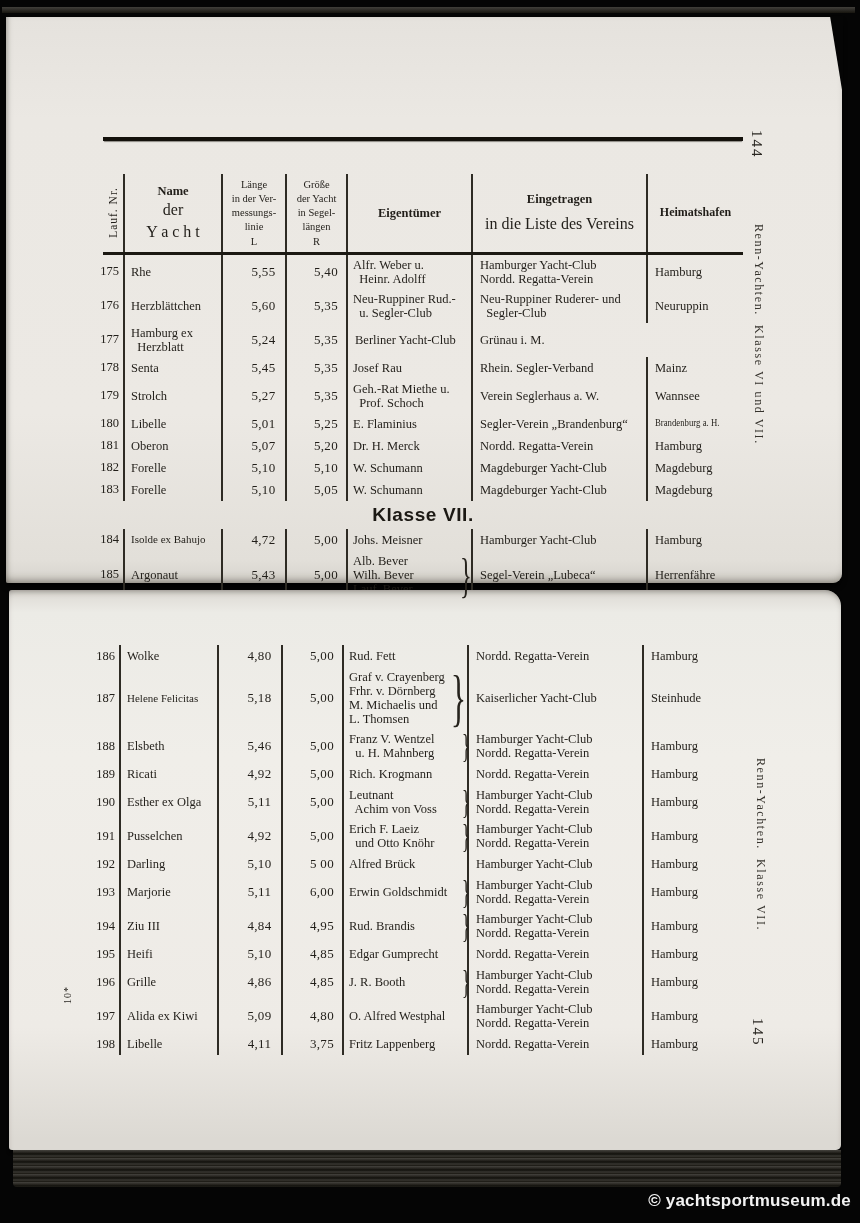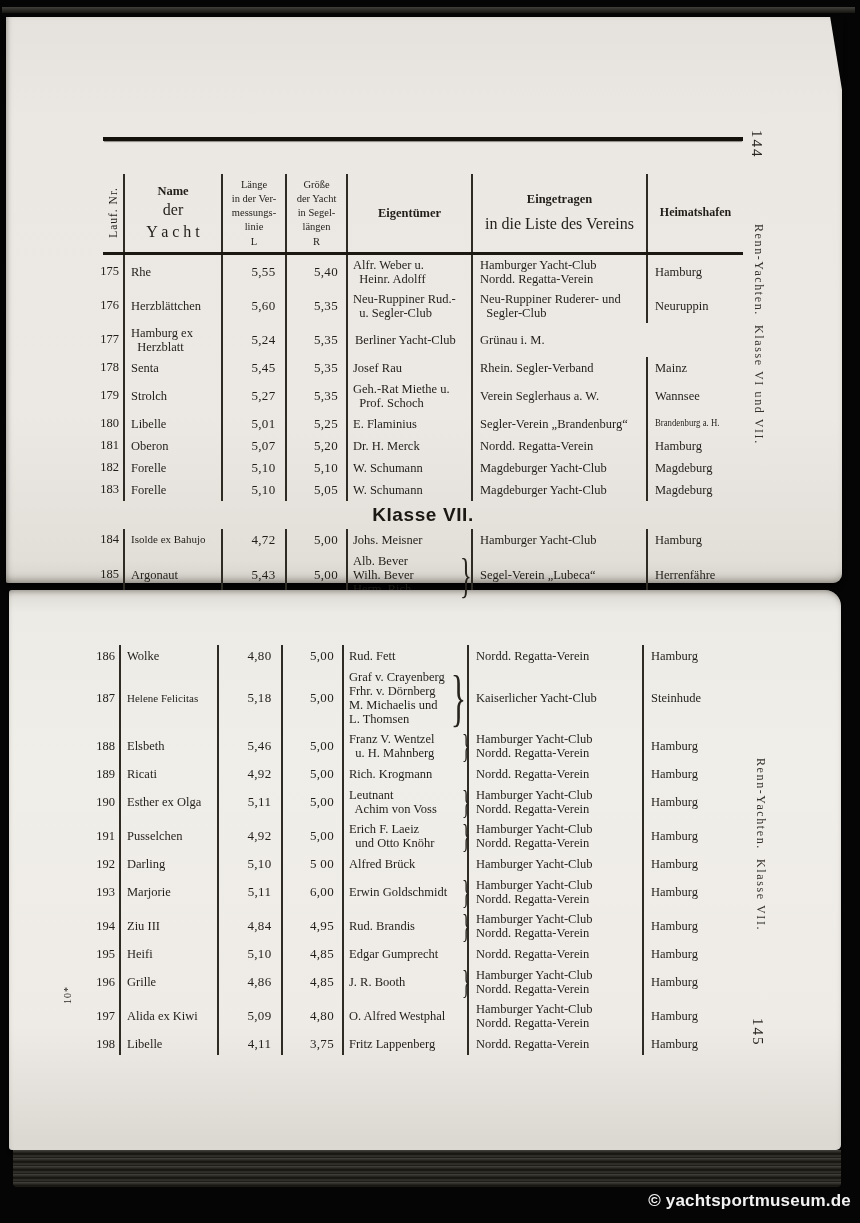--- a/index.html
+++ b/index.html
@@ -290,21 +290,21 @@
           <div class="t-row">
             <div class="c nr">185</div>
             <div class="c name">
               <div class="ln">Argonaut</div>
             </div>
             <div class="c num">5,43</div>
             <div class="c num">5,00</div>
             <div class="c owner">
               <div class="ln">Alb. Bever</div>
               <div class="ln">Wilh. Bever</div>
-              <div class="ln">Herm. Rich</div>
+              <div class="ln">Lauf. Bever</div>
               <span class="brace" style="font-size: 49px;">}</span>
             </div>
             <div class="c club">
               <div class="ln">Segel-Verein „Lubeca“</div>
             </div>
             <div class="c port">
               <div class="ln">Herrenfähre</div>
             </div>
           </div>
         </div>

